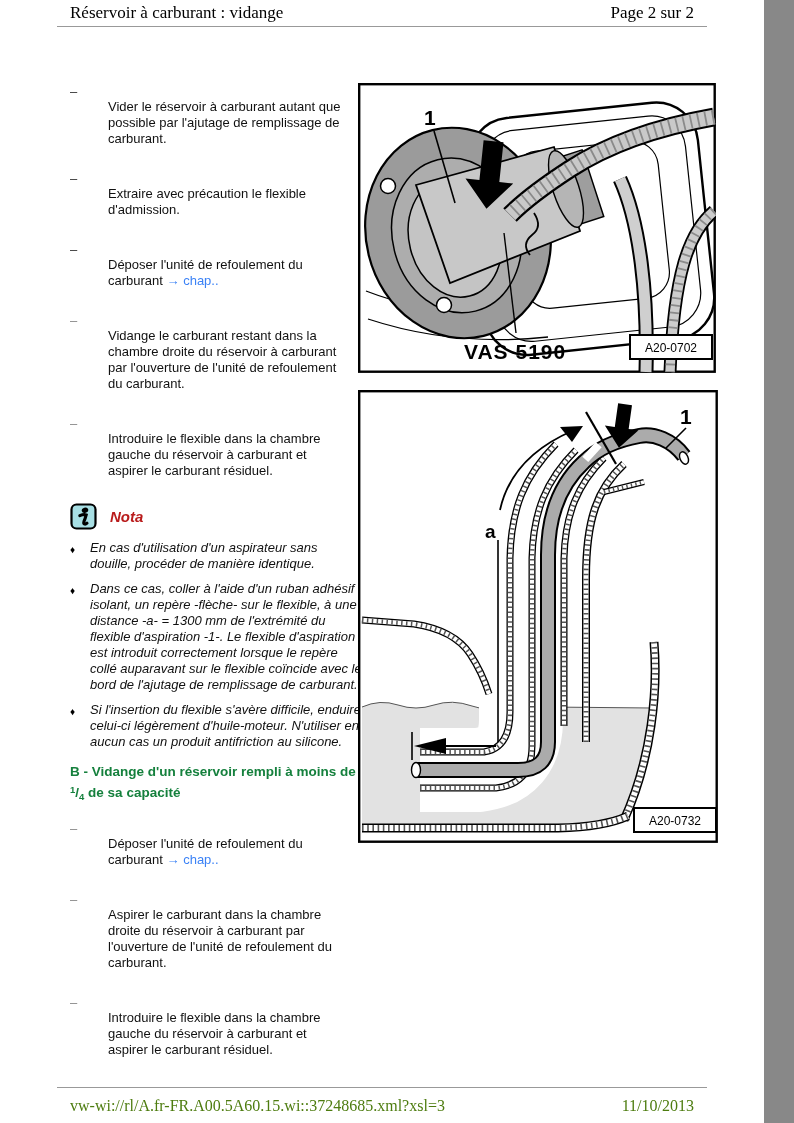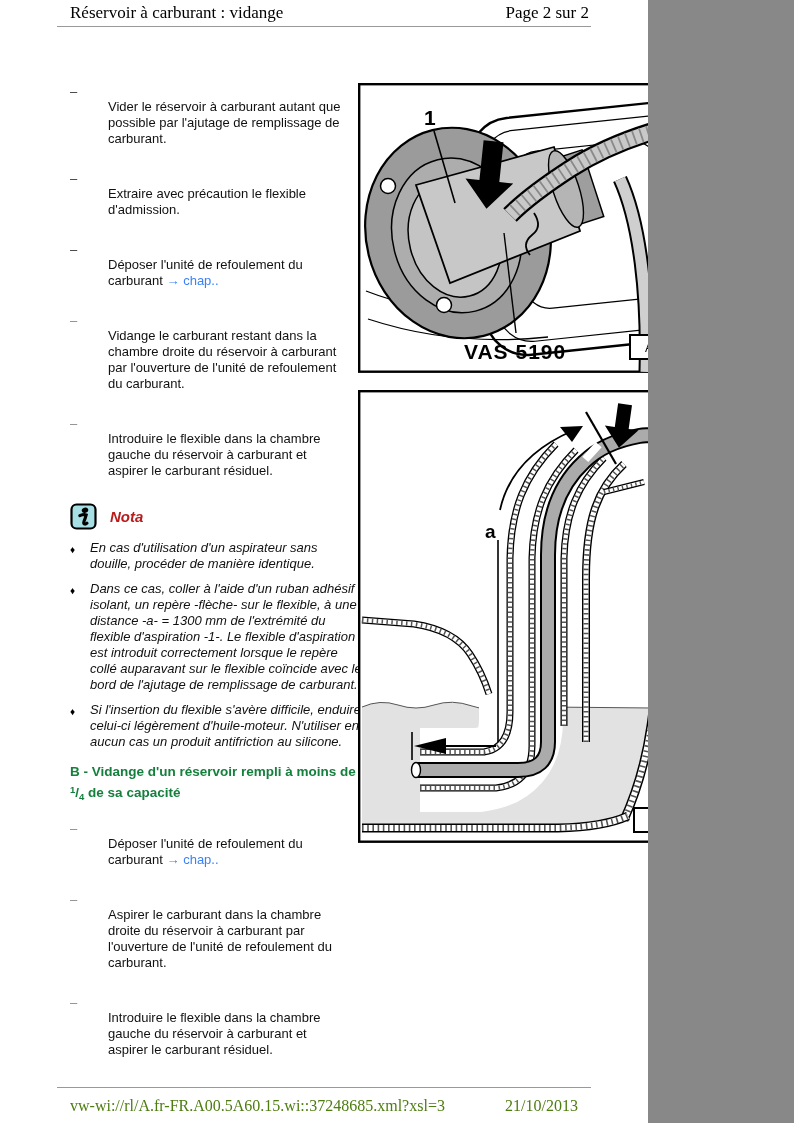--- a/index.html
+++ b/index.html
@@ -1,22 +1,22 @@
 <!DOCTYPE html>
 <html><head>
 <meta charset="utf-8">
 <style>
   html,body{margin:0;padding:0;background:#888;}
-  .page{position:relative;width:648px;height:1123px;background:#fff;overflow:hidden;
+  .page{position:relative;width:764px;height:1123px;background:#fff;overflow:hidden;
         font-family:"Liberation Sans",sans-serif;color:#111;}
   
   .hdr{position:absolute;left:57px;right:57px;top:0;height:26px;border-bottom:1px solid #999;
        font-family:"Liberation Serif",serif;font-size:17px;color:#000;}
   .hdr .t{position:absolute;left:13px;top:3px;}
-  .hdr .p{position:absolute;right:2px;top:3px;}
+  .hdr .p{position:absolute;right:13px;top:3px;}
   .ftr{position:absolute;left:57px;right:57px;top:1087px;border-top:1px solid #999;
        font-family:"Liberation Serif",serif;font-size:16px;color:#4d7c0f;}
   .ftr .l{position:absolute;left:13px;top:9px;}
   .ftr .d{position:absolute;right:13px;top:9px;}
   
   .leftcol{position:absolute;left:70px;top:84px;width:292px;font-size:13px;line-height:16px;}
   .item{display:flex;margin-bottom:9px;}
   .item .gut{flex:none;width:23px;color:#333;}
   .item.dim .gut{color:#888;}
   .item .txt{flex:1;margin:15px;}
@@ -229,16 +229,16 @@
 
       <g>
         <rect x="276" y="418" width="82" height="24" fill="#fff" stroke="#000" stroke-width="2"></rect>
         <text x="317" y="434.5" font-size="12" text-anchor="middle" font-family="Liberation Sans, sans-serif">A20-0732</text>
       </g>
     </svg>
   </div>
 
   <div class="ftr">
     <span class="l">vw-wi://rl/A.fr-FR.A00.5A60.15.wi::37248685.xml?xsl=3</span>
-    <span class="d">21/10/2013</span>
+    <span class="d">11/10/2013</span>
   </div>
 
 </div>
 
 </body></html>

